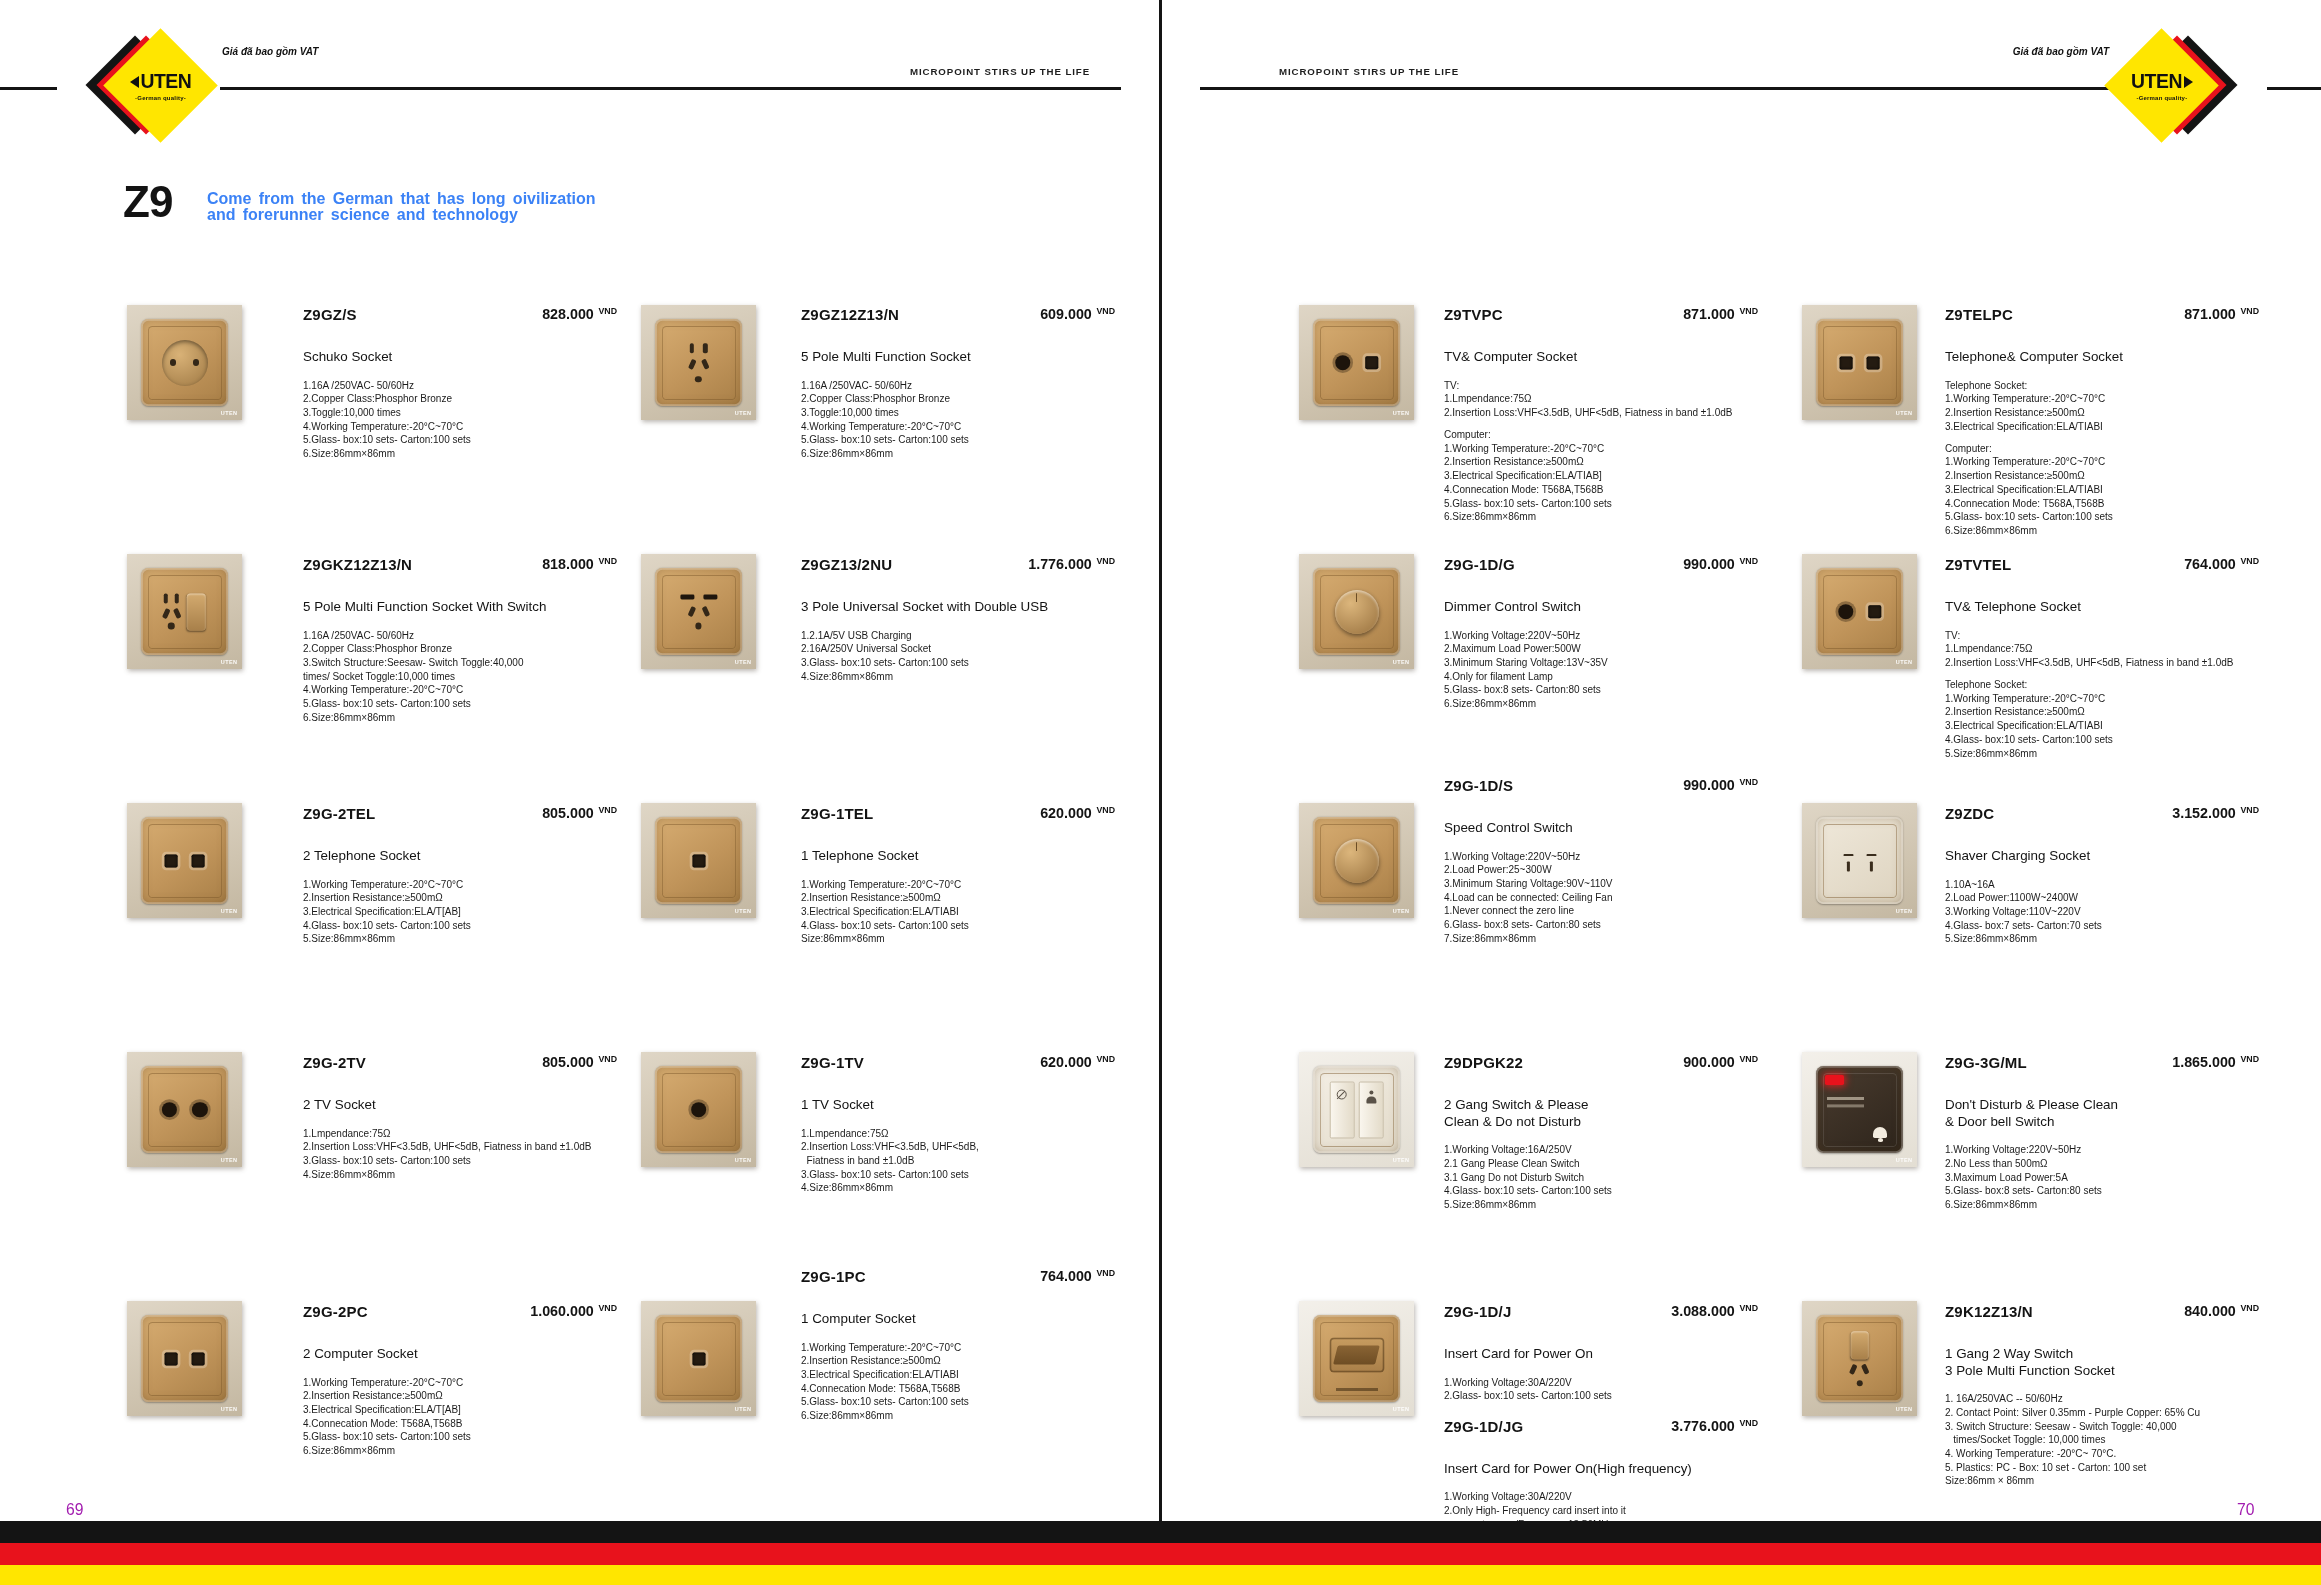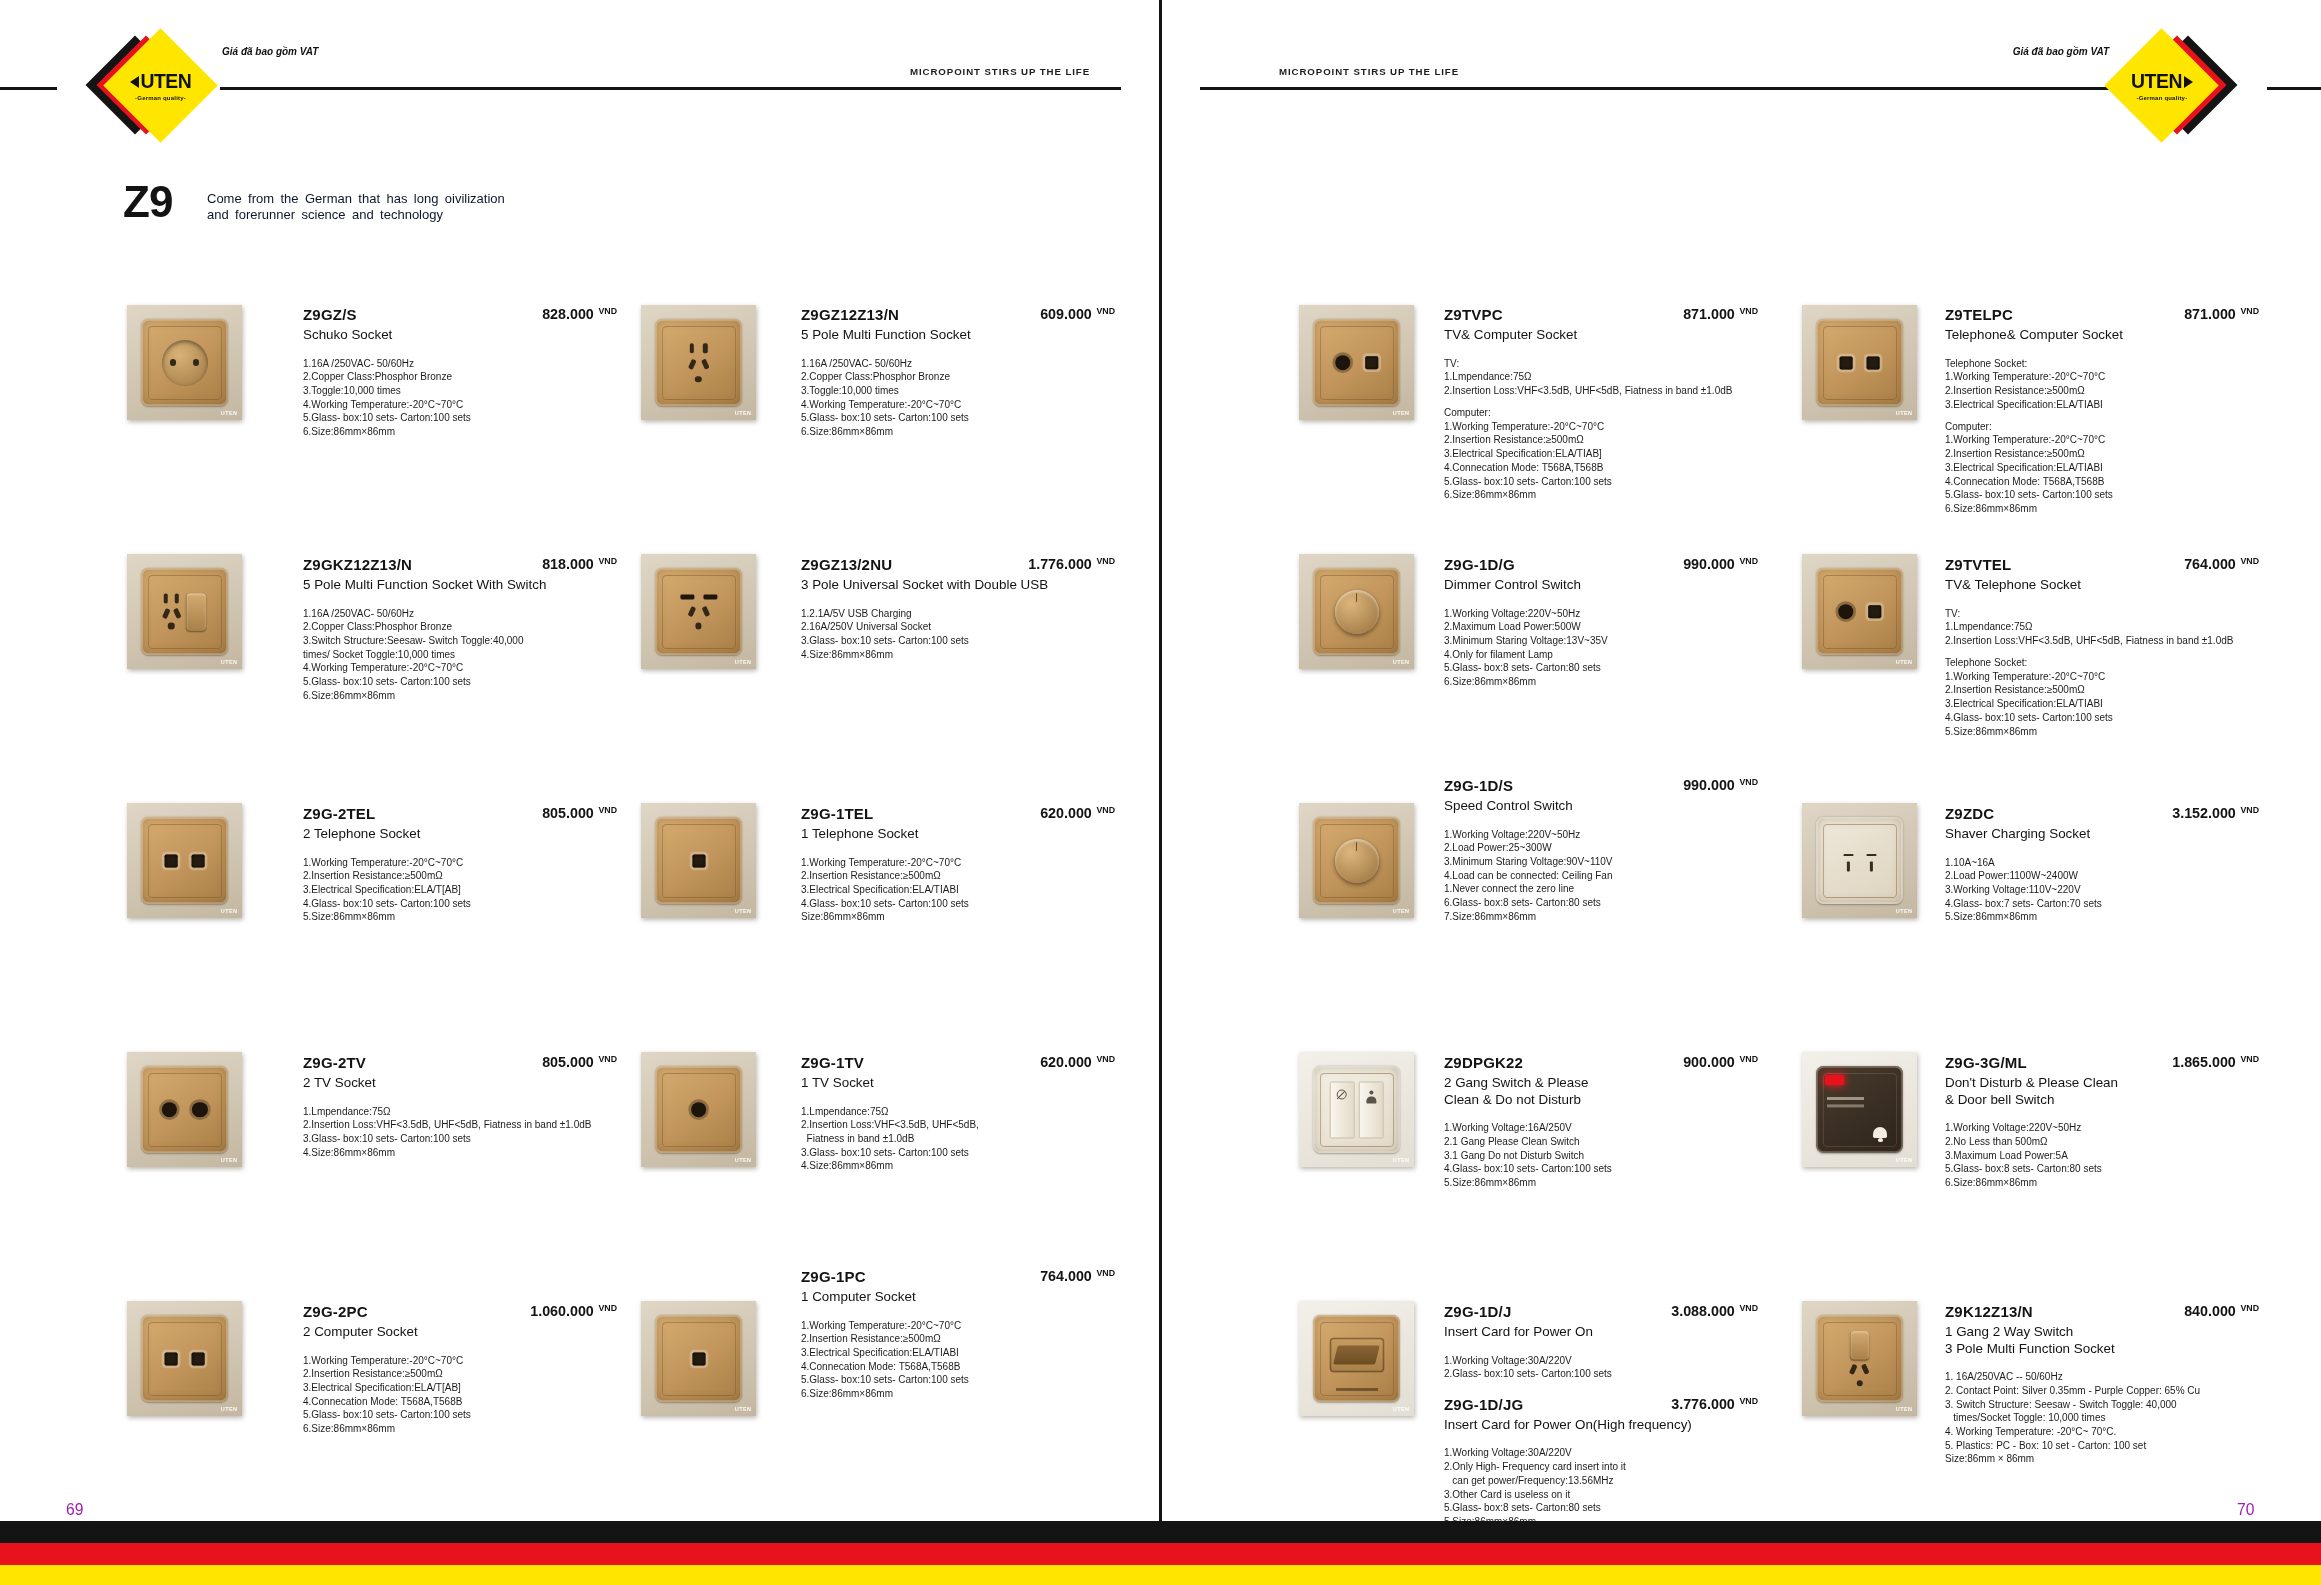--- a/index.html
+++ b/index.html
@@ -34,21 +34,21 @@
   .face .chev{width:0;height:0;border-top:6.5px solid transparent;border-bottom:6.5px solid transparent;border-right:9.2px solid #111;margin-right:1.8px}
   .logo--right .chev{border-right:none;border-left:9.2px solid #111;order:2;margin-left:1.8px;margin-right:0}
   .face .tag{font-size:6px;font-weight:700;color:#111;letter-spacing:0.2px}
 
   
   .vat{position:absolute;top:46px;font-size:10px;font-style:italic;font-weight:700;color:#111}
   .slogan{position:absolute;top:66px;font-size:9.7px;font-weight:700;letter-spacing:0.9px;color:#1d1d1d}
 
   
   #series-code{position:absolute;left:123px;top:177px;font-size:44px;font-weight:800;letter-spacing:-0.9px}
-  #series-desc{position:absolute;left:207px;top:191px;font-size:13px;line-height:16px;font-weight:400;word-spacing:2.8px;color:#0f172a}
+  #series-desc{position:absolute;left:207px;top:191px;font-size:16px;line-height:16px;font-weight:700;word-spacing:2.8px;color:#3b82f6}
 
   
   .pagenum{position:absolute;top:1501px;font-size:15.7px;color:#a21caf}
   .stripe{position:absolute;left:0;width:2321px}
   #stripe-black{top:1521px;height:22px;background:var(--c-black)}
   #stripe-red{top:1543px;height:22px;background:var(--c-red)}
   #stripe-yellow{top:1565px;height:20px;background:var(--c-yellow)}
 
   
   #products{position:absolute;left:0;top:0;width:100%;height:100%}
@@ -97,21 +97,21 @@
   .vr.no .ic::after{content:"";position:absolute;left:-1.8px;top:3.7px;width:11px;height:1.4px;background:#5a5248;transform:rotate(-45deg)}
   .vr.person .ic{border:none;width:4.6px;height:4.6px;background:#5a5248;border-radius:50%;top:8.3px}
   .vr.person .ic::after{content:"";position:absolute;left:-2.8px;top:6.5px;width:10px;height:6.5px;background:#5a5248;border-radius:4.6px 4.6px 0.9px 0.9px}
 
   .ptext{position:absolute}
   .pblock.stacked{margin-top:14.8px}
   .bhead{display:flex;justify-content:space-between;align-items:flex-start;width:100%}
   .code{font-size:15px;font-weight:700;letter-spacing:0.2px;white-space:nowrap}
   .pricewrap{font-weight:800;font-size:14.3px;white-space:nowrap}
   .vnd{font-size:8.8px;position:relative;top:-4.6px;margin-left:4.6px}
-  .pnames{margin-top:4px}
+  .pnames{margin-top:26px}
   .pname-line{font-size:13.4px;line-height:16.6px;font-weight:500}
   .specs{margin-top:13px}
   .spec{font-size:10px;line-height:13.7px;white-space:pre;color:#1b1b1b}
   .spec-gap{height:8.3px}
 </style>
 </head>
 <body>
 
 <div id="divider"></div>
 

